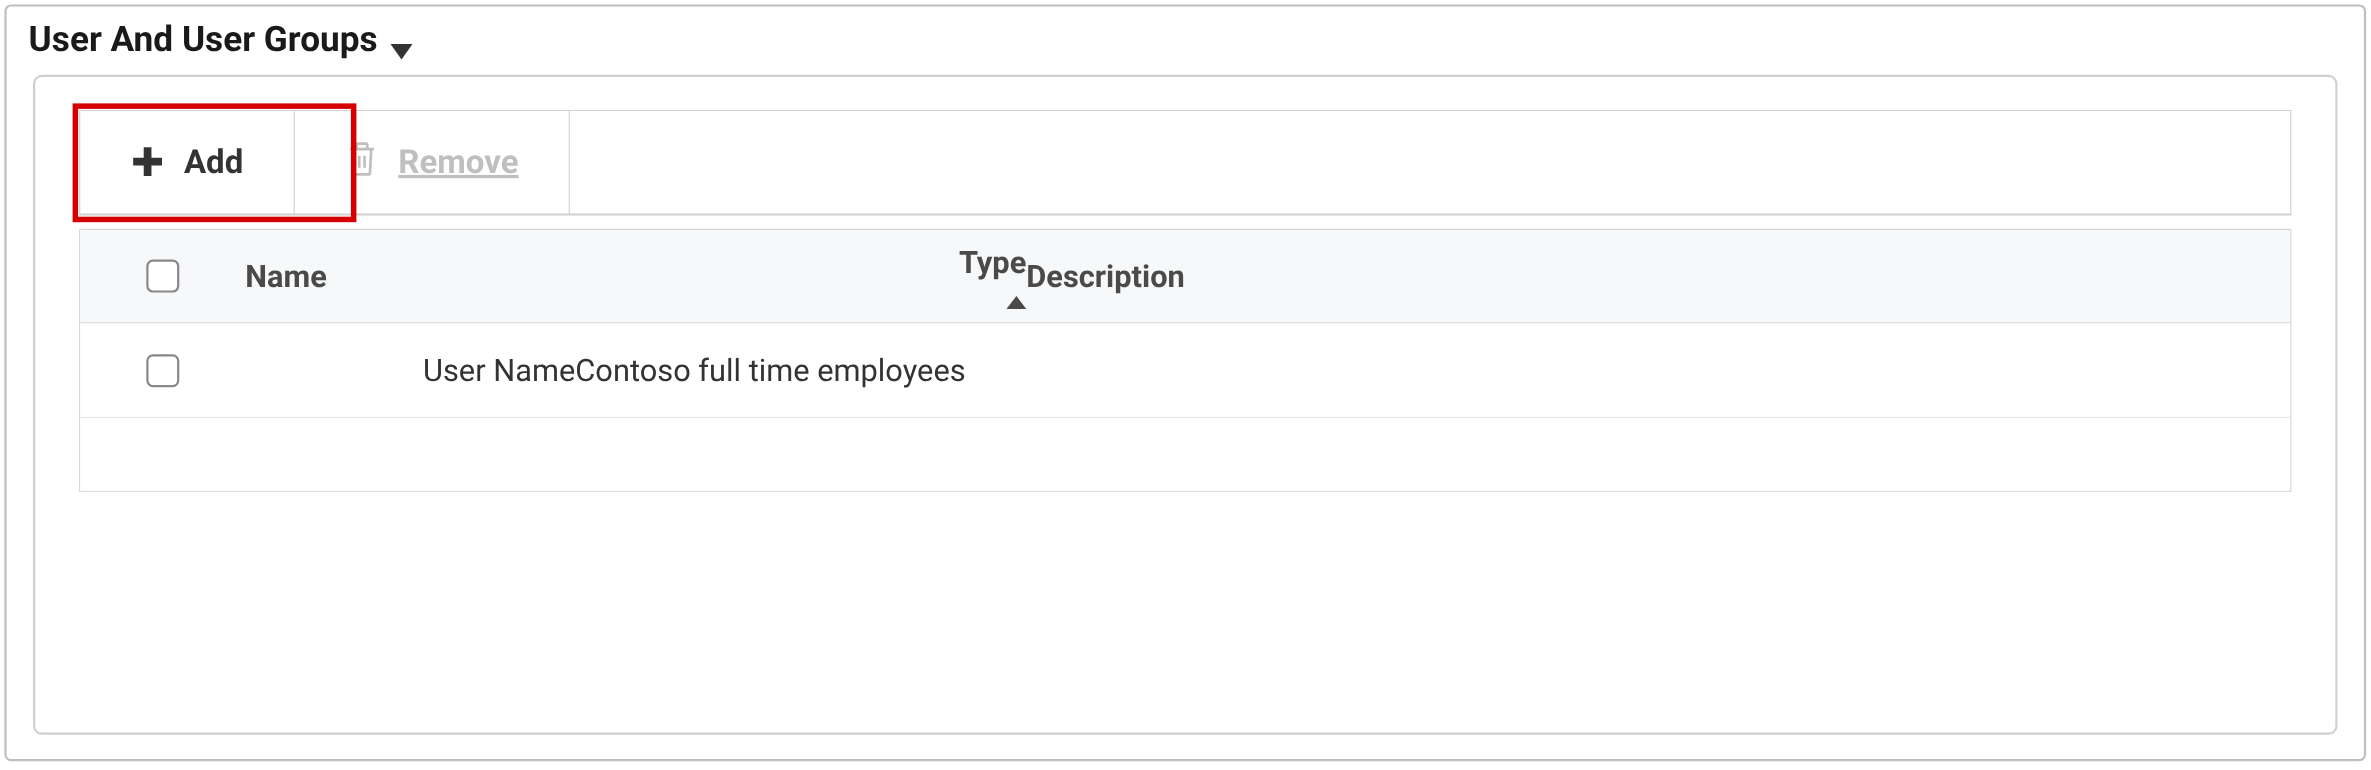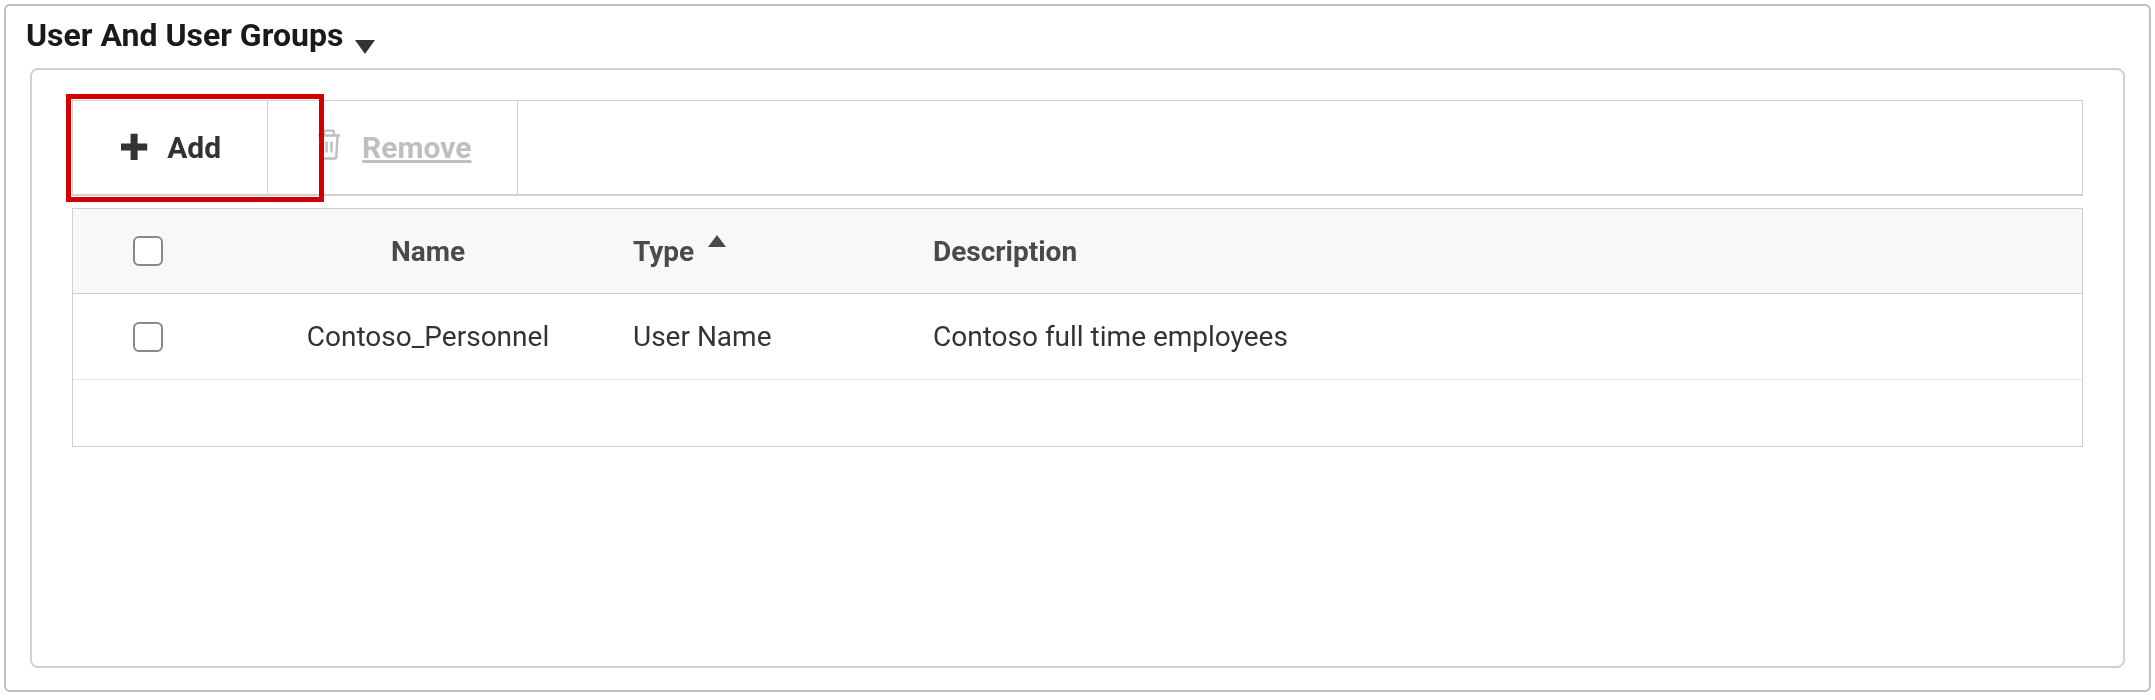--- a/index.html
+++ b/index.html
@@ -123,27 +123,27 @@
     .col-check {
       width: 150px;
       display: flex;
       justify-content: center;
       align-items: center;
     }
     .col-name {
       width: 410px;
       display: flex;
       align-items: center;
-      justify-content: center;
     }
     .col-type {
       width: 300px;
       display: flex;
-      align-items: flex-start;
+      align-items: flex-end;
       gap: 14px;
+      flex-direction: column;
     }
     .col-desc {
       flex: 1;
       display: flex;
       align-items: flex-start;
     }
     .th {
       font-size: 28px;
       font-weight: 700;
       color: #4a4a4a;
@@ -217,23 +217,20 @@
         </div>
         <div class="col-desc">
           <span class="th">Description</span>
         </div>
       </div>
 
       <div class="table-data-row">
         <div class="col-check">
           <span class="checkbox"></span>
         </div>
-        <div class="col-name">
-          <span class="td">Contoso_Personnel</span>
-        </div>
         <div class="col-type">
           <span class="td">User Name</span>
         </div>
         <div class="col-desc">
           <span class="td">Contoso full time employees</span>
         </div>
       </div>
 
       <div class="table-footer"></div>
     </div>

